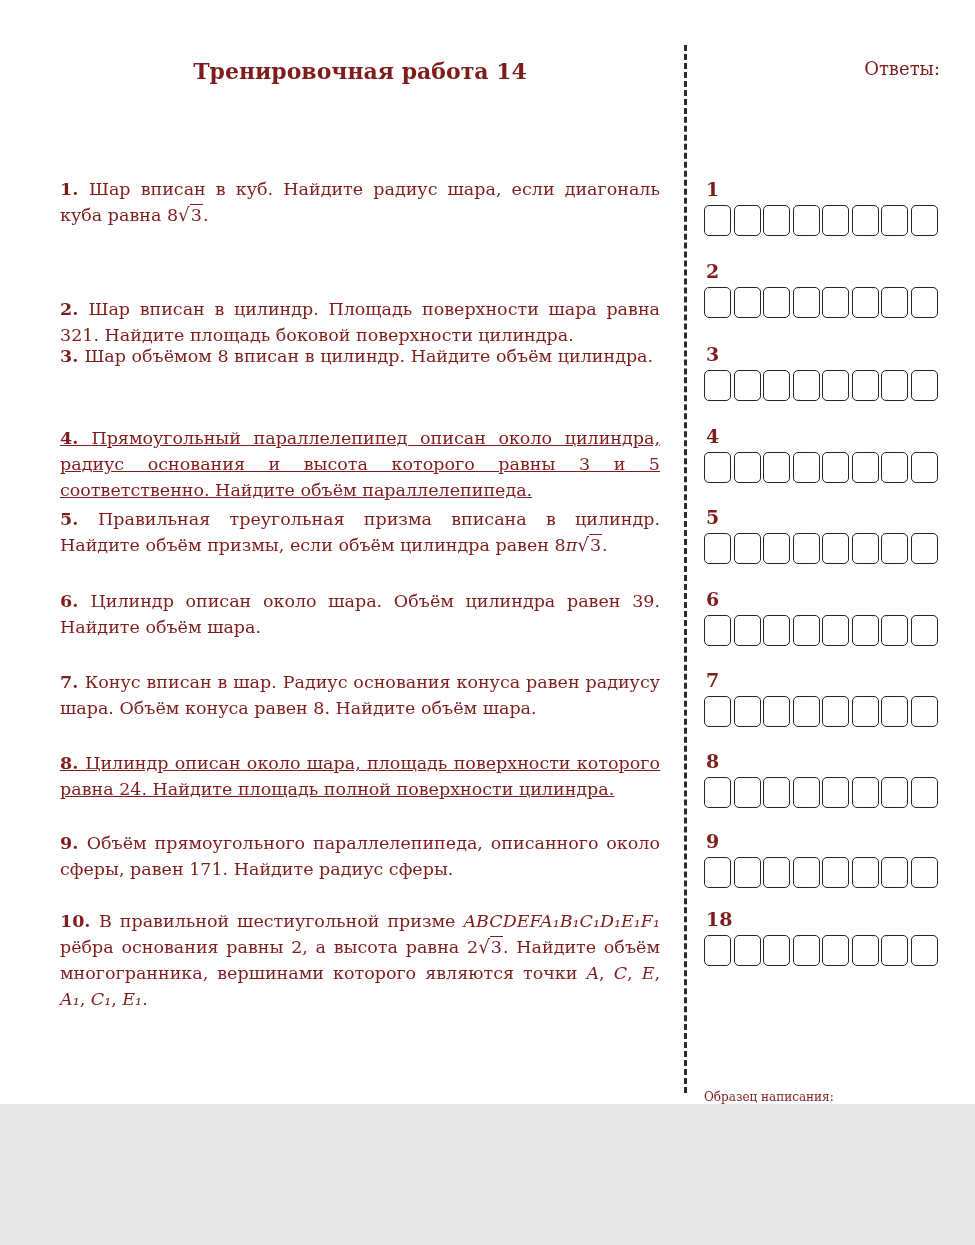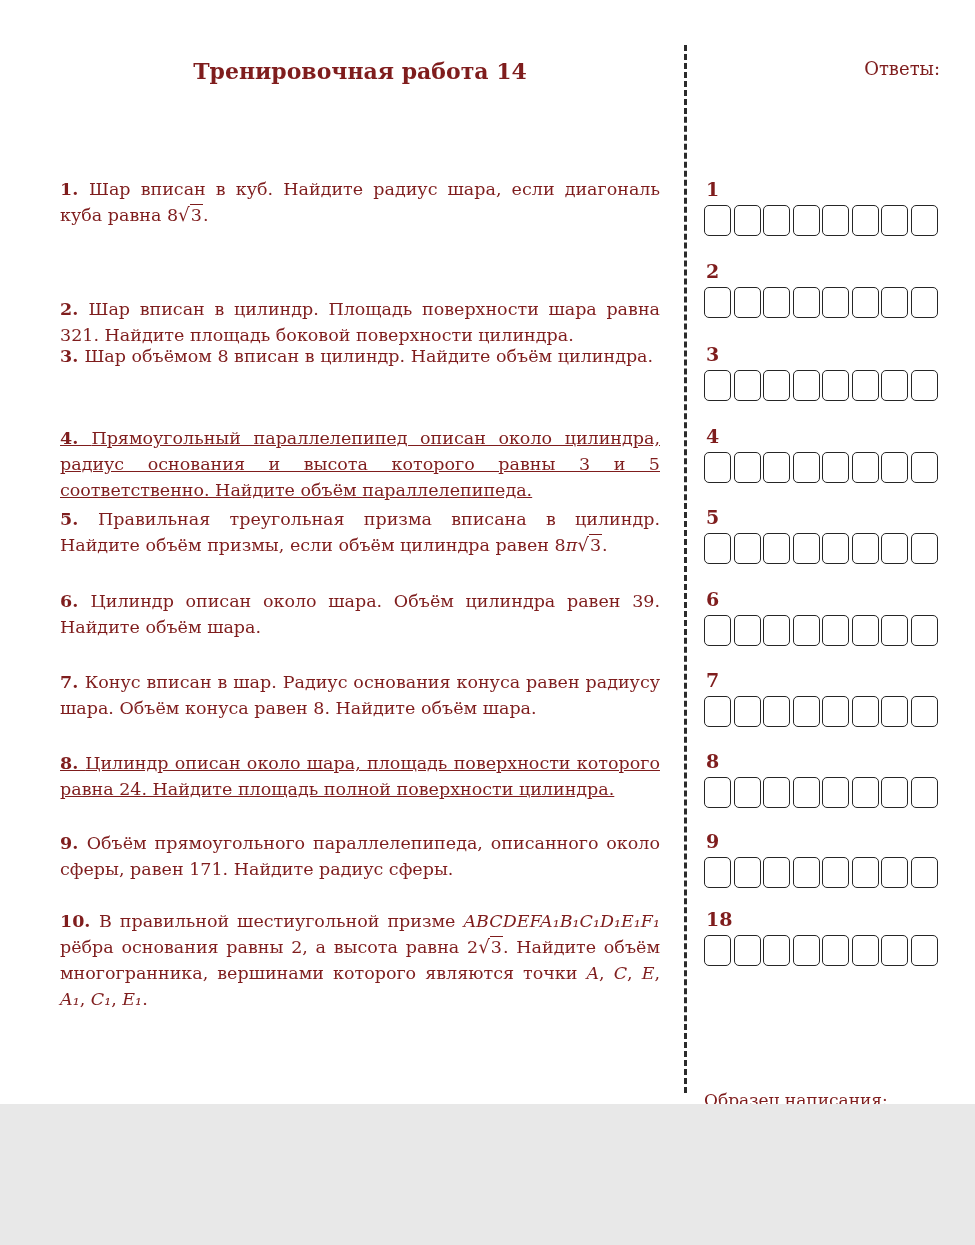--- a/index.html
+++ b/index.html
@@ -78,21 +78,21 @@
     border-radius: 5px;
     margin-right: 2.5px;
     background: #fff;
   }
   .sample {
     position: absolute;
     left: 660px; top: 1090px;
     width: 290px;
   }
   .sample-label {
-    font-size: 17px;
+    font-size: 12px;
     margin-left: 44px;
     margin-bottom: 7px;
   }
   .sample-cells { display: flex; }
   .sample-cell {
     width: 20px; height: 30px;
     border: 1.6px solid #161616;
     border-radius: 4px;
     margin-right: 1.5px;
     display: flex;

